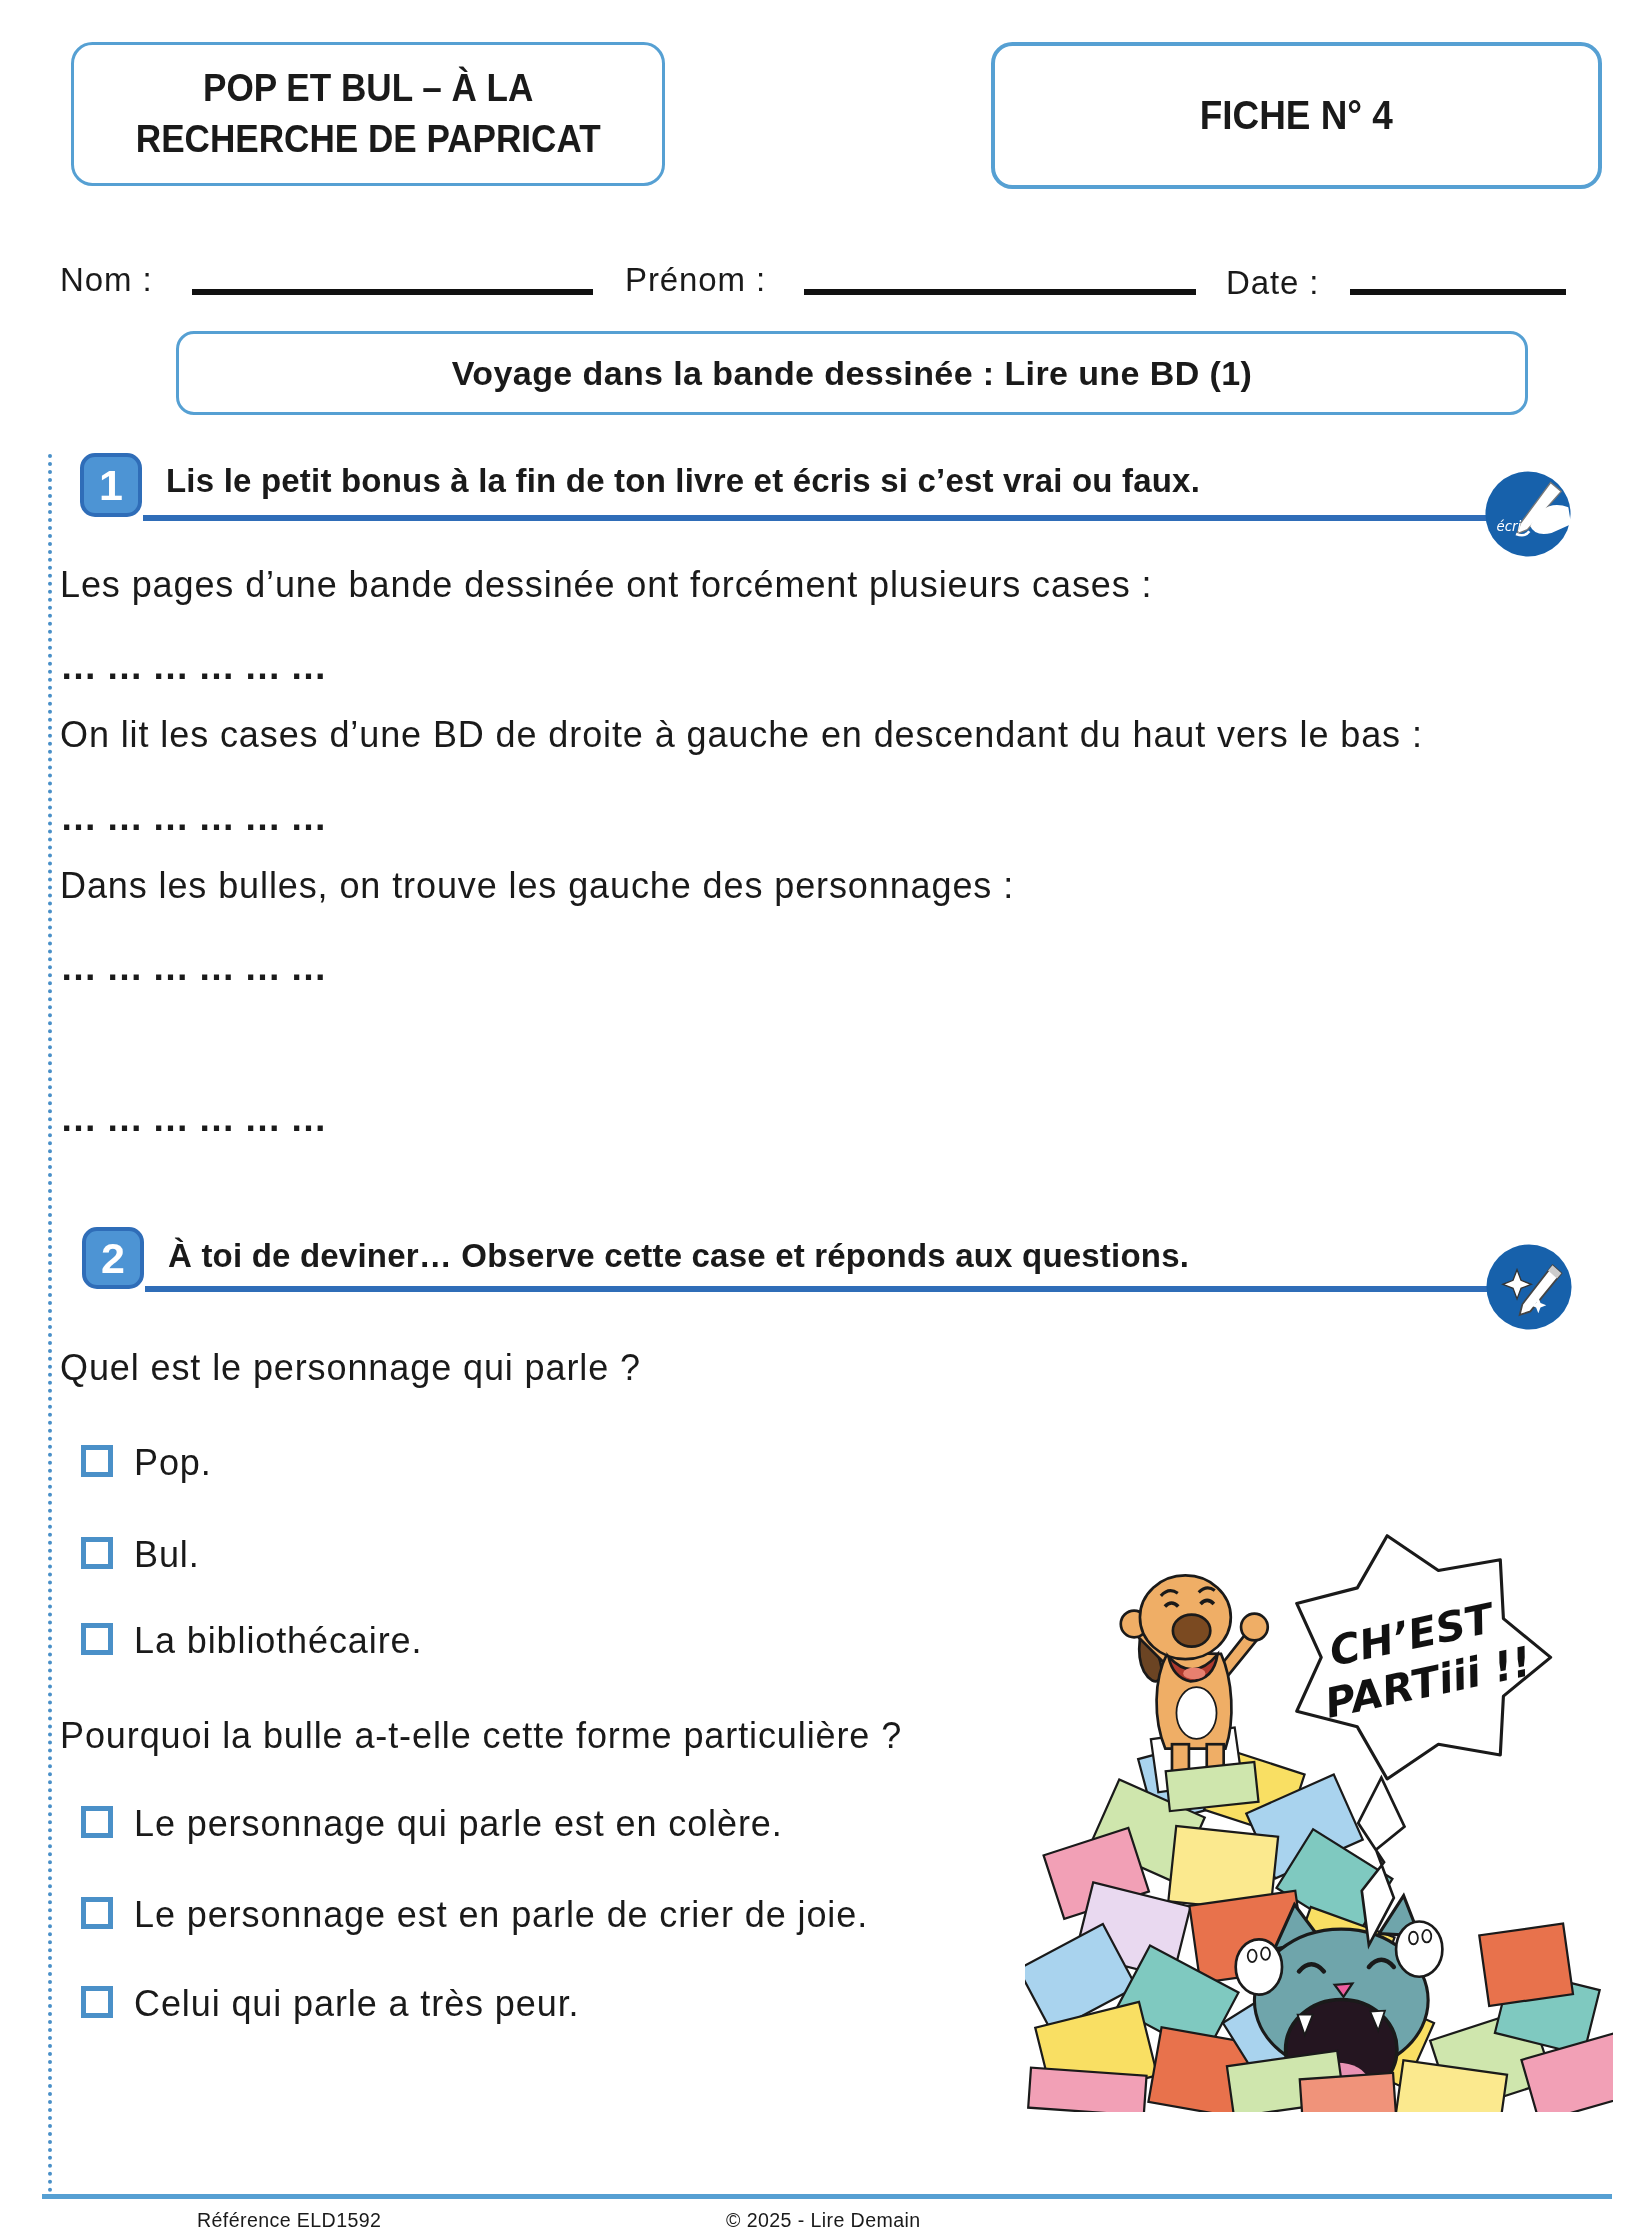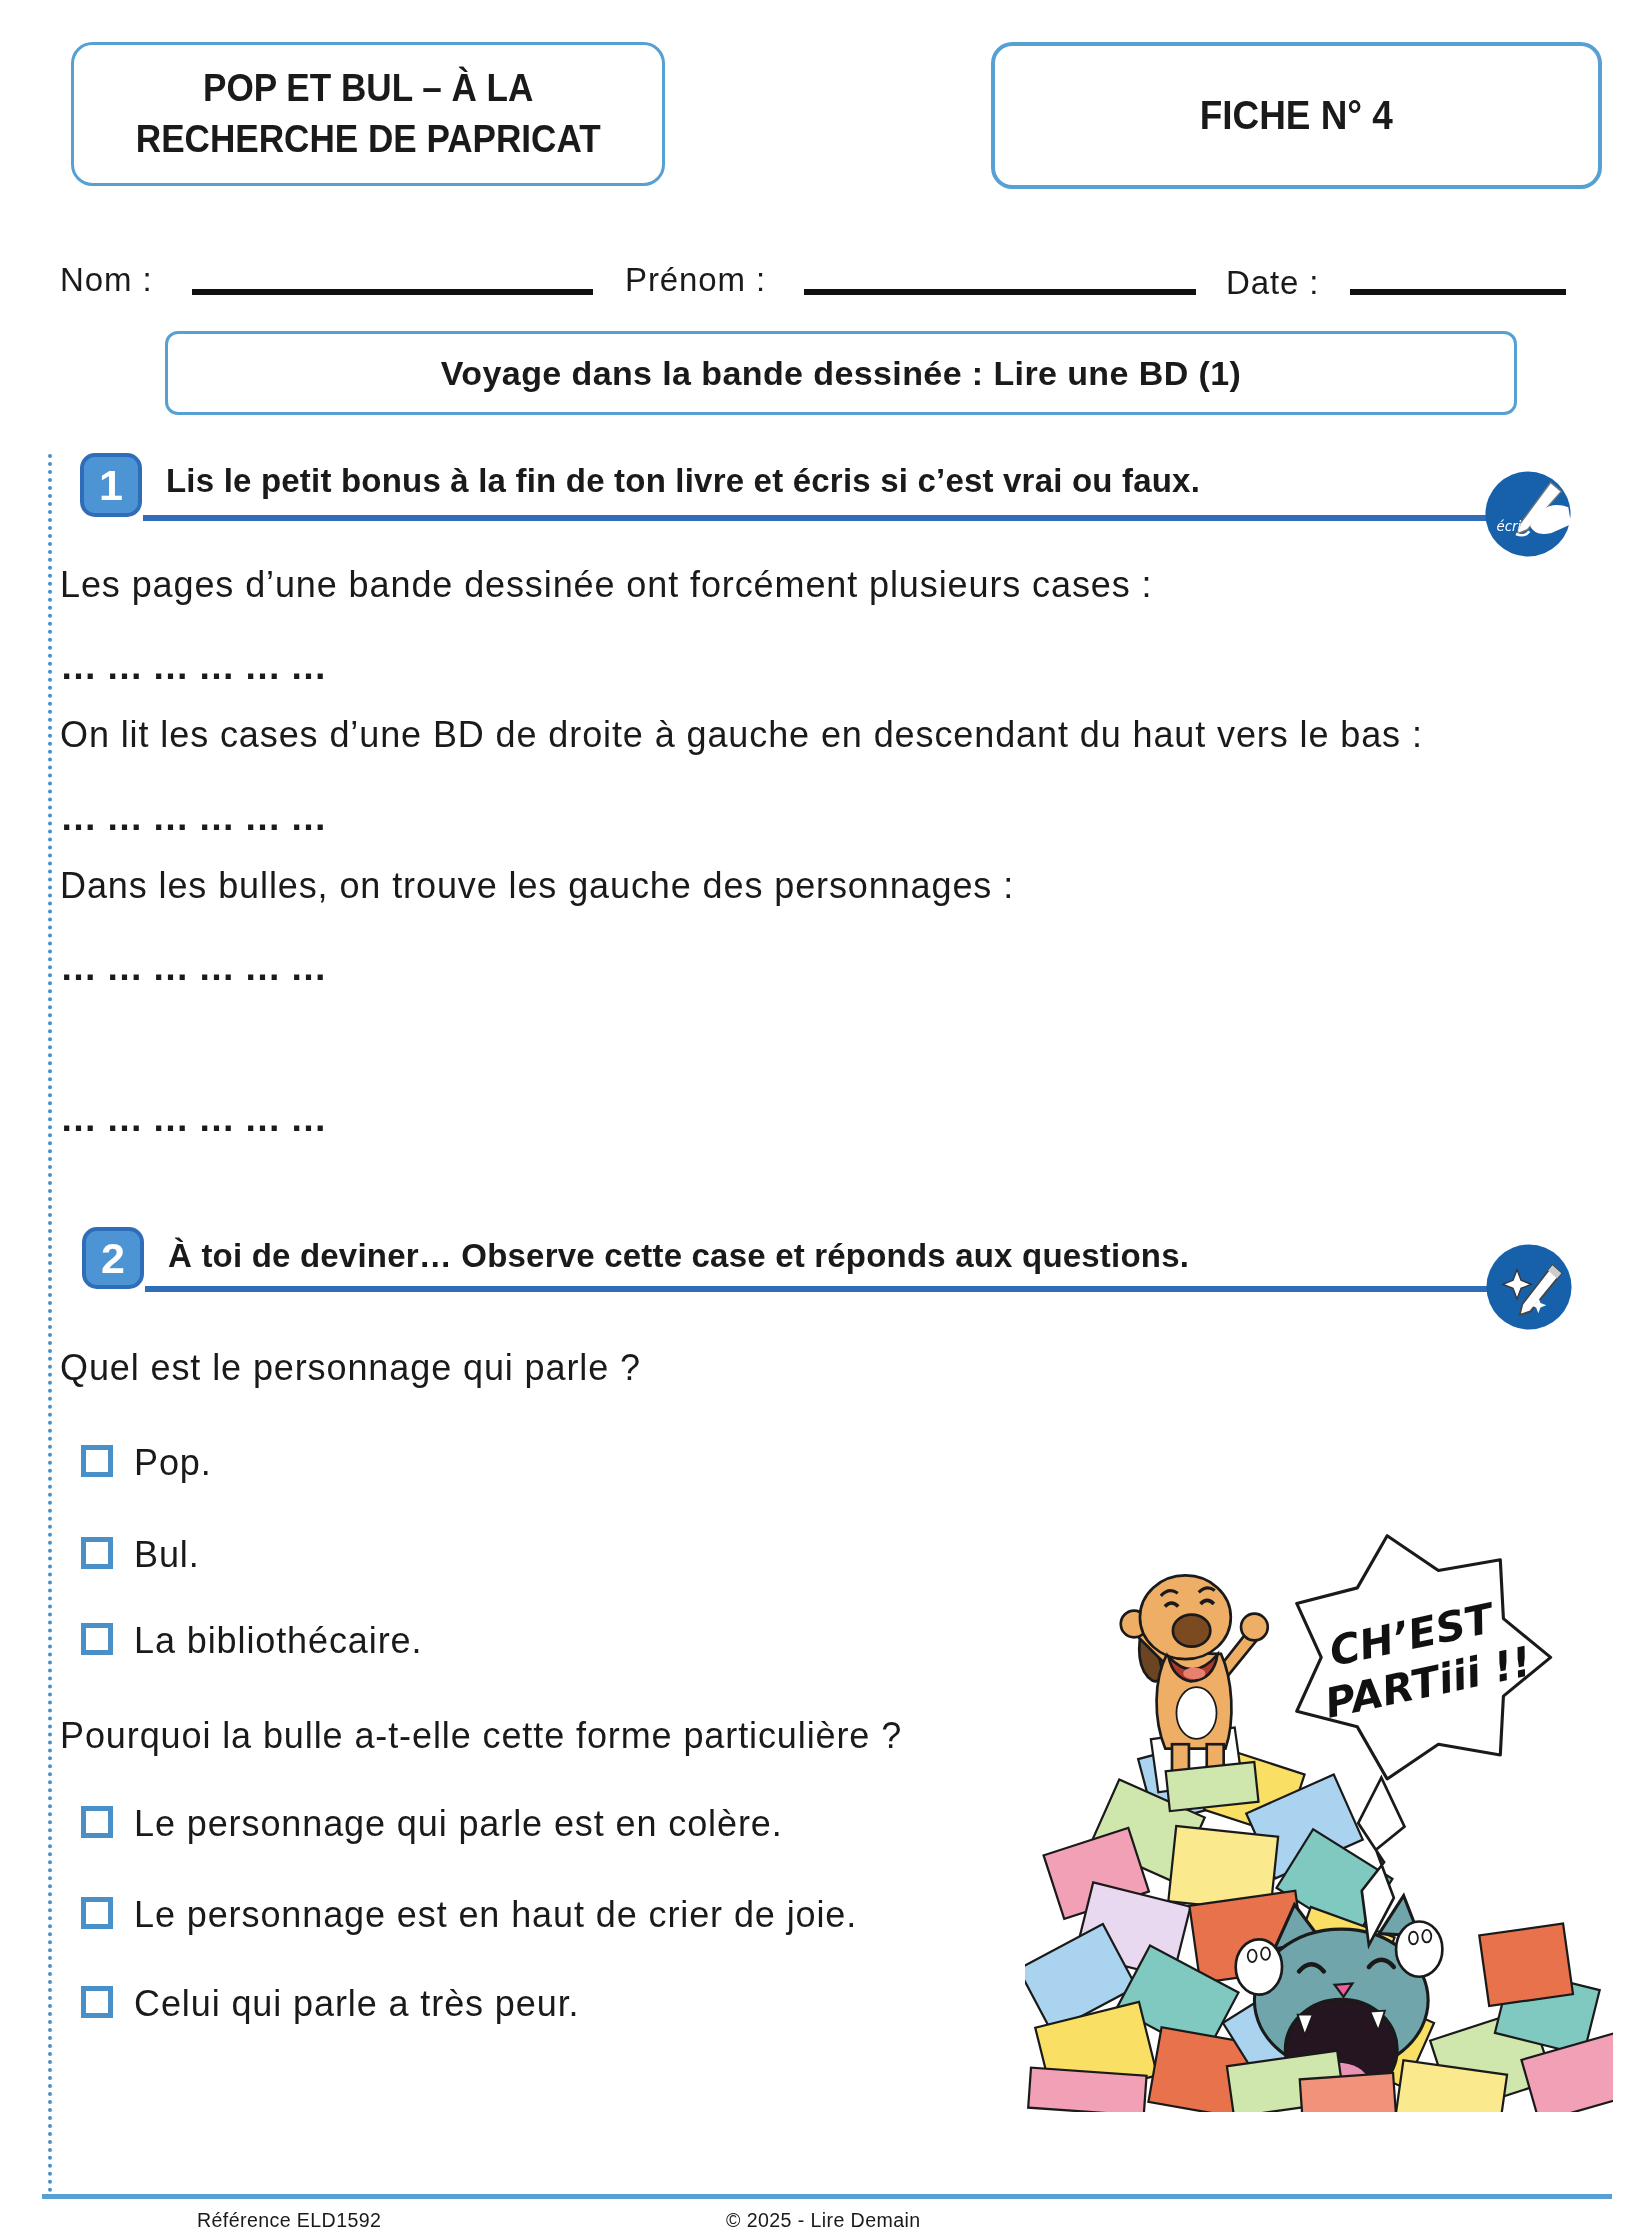--- a/index.html
+++ b/index.html
@@ -47,21 +47,21 @@
     <span class="cond" style="font-size:41px;">FICHE N° 4</span>
   </div>
 
   <span class="abs id-label" style="left:60px;top:261px;">Nom :</span>
   <div class="abs write-line" style="left:192px;top:289px;width:401px;"></div>
   <span class="abs id-label" style="left:625px;top:261px;">Prénom :</span>
   <div class="abs write-line" style="left:804px;top:289px;width:392px;"></div>
   <span class="abs id-label" style="left:1226px;top:264px;">Date :</span>
   <div class="abs write-line" style="left:1350px;top:289px;width:216px;"></div>
 
-  <div class="abs rbox title-box" style="left:165px;top:331px;width:1346px;height:78px;border-radius:13px;">
+  <div class="abs rbox title-box" style="left:176px;top:331px;width:1346px;height:78px;">
     <span class="title-text">Voyage dans la bande dessinée : Lire une BD (1)</span>
   </div>
 
   <div class="abs dotted-rule" style="left:48px;top:454px;height:1740px;"></div>
 
   <div class="abs sec-underline" style="left:143px;top:515px;width:1345px;"></div>
   <div class="abs badge" style="left:80px;top:453px;width:62px;height:64px;">
     <span>1</span>
   </div>
   <span class="abs sec-instruction" style="left:166px;top:462px;">Lis le petit bonus à la fin de ton livre et écris si c’est vrai ou faux.</span>
@@ -103,21 +103,21 @@
   <span class="abs cb-label" style="left:134px;top:1442px;">Pop.</span>
   <div class="abs checkbox" style="left:81px;top:1537px;"></div>
   <span class="abs cb-label" style="left:134px;top:1534px;">Bul.</span>
   <div class="abs checkbox" style="left:81px;top:1623px;"></div>
   <span class="abs cb-label" style="left:134px;top:1620px;">La bibliothécaire.</span>
 
   <span class="abs question" style="left:60px;top:1715px;">Pourquoi la bulle a-t-elle cette forme particulière ?</span>
   <div class="abs checkbox" style="left:81px;top:1806px;"></div>
   <span class="abs cb-label" style="left:134px;top:1803px;">Le personnage qui parle est en colère.</span>
   <div class="abs checkbox" style="left:81px;top:1897px;"></div>
-  <span class="abs cb-label" style="left:134px;top:1894px;">Le personnage est en haut de crier de joie.</span>
+  <span class="abs cb-label" style="left:134px;top:1894px;">Le personnage est en parle de crier de joie.</span>
   <div class="abs checkbox" style="left:81px;top:1986px;"></div>
   <span class="abs cb-label" style="left:134px;top:1983px;">Celui qui parle a très peur.</span>
 
   <svg class="abs" style="left:1025px;top:1470px;" width="588" height="642" viewBox="0 0 1320 1440">
 
     <g stroke="#1a1a1a" stroke-width="5">
       <rect x="270" y="620" width="200" height="150" fill="#a9d3ee" transform="rotate(-15 370 695)"></rect>
       <rect x="420" y="650" width="190" height="145" fill="#f9df63" transform="rotate(18 515 722)"></rect>
       <rect x="290" y="590" width="190" height="120" fill="#ffffff" transform="rotate(-8 385 650)"></rect>
       <rect x="170" y="730" width="210" height="160" fill="#cfe6ad" transform="rotate(24 275 810)"></rect>

